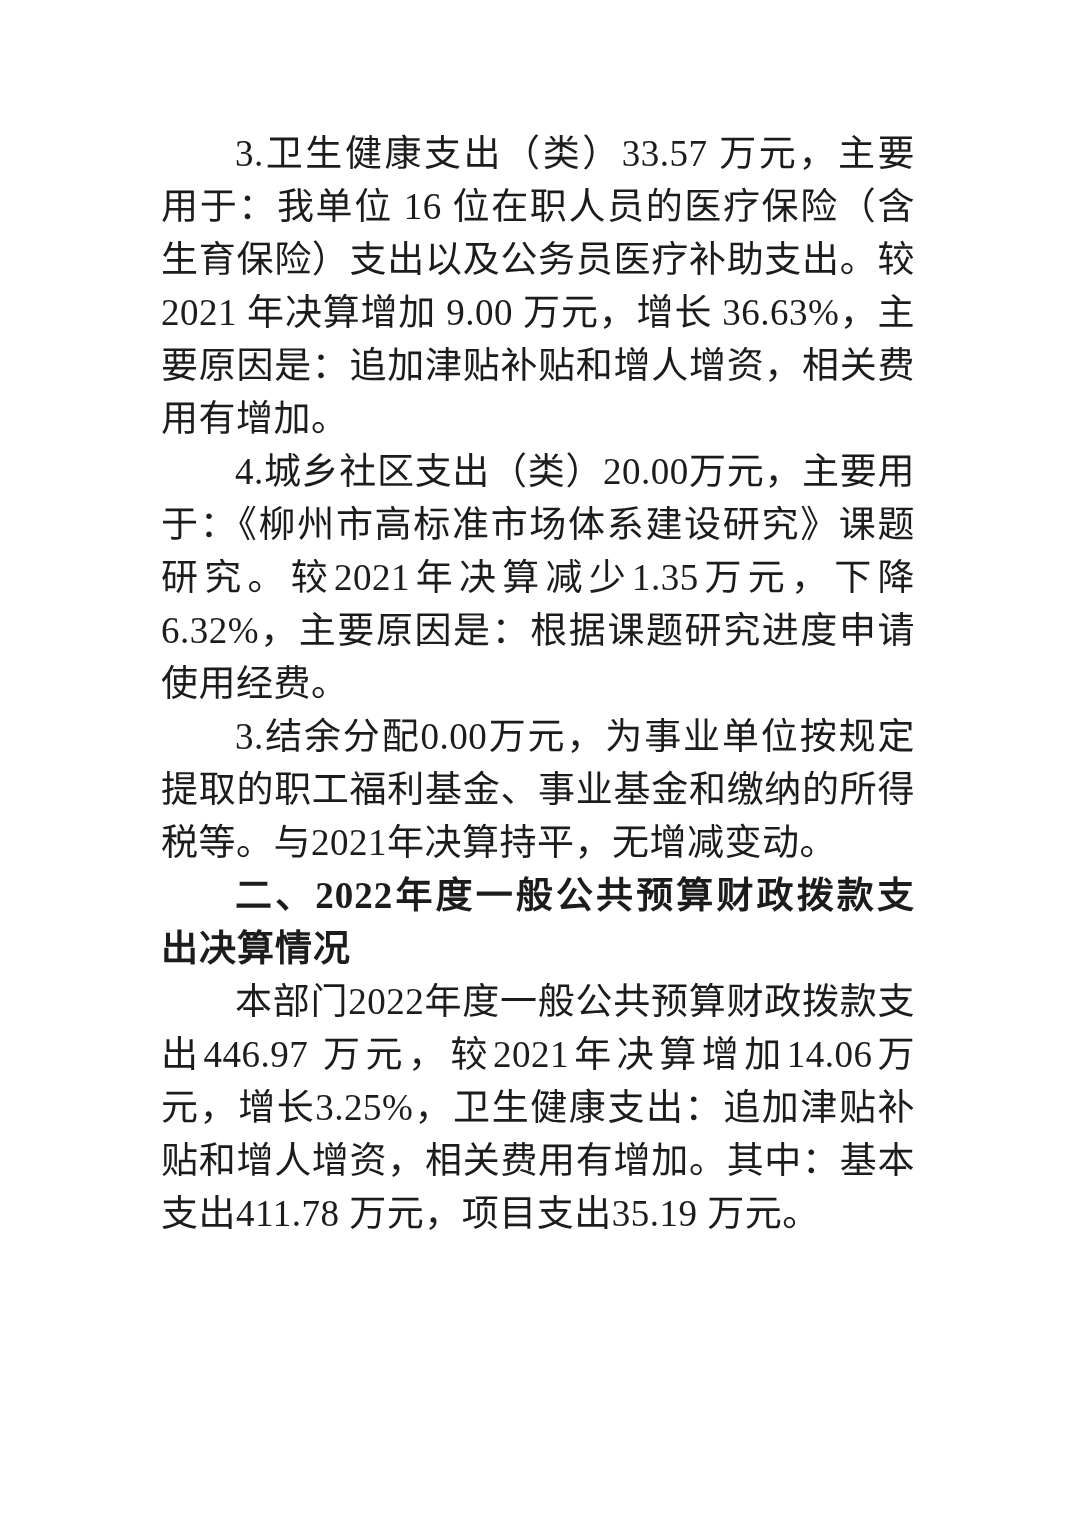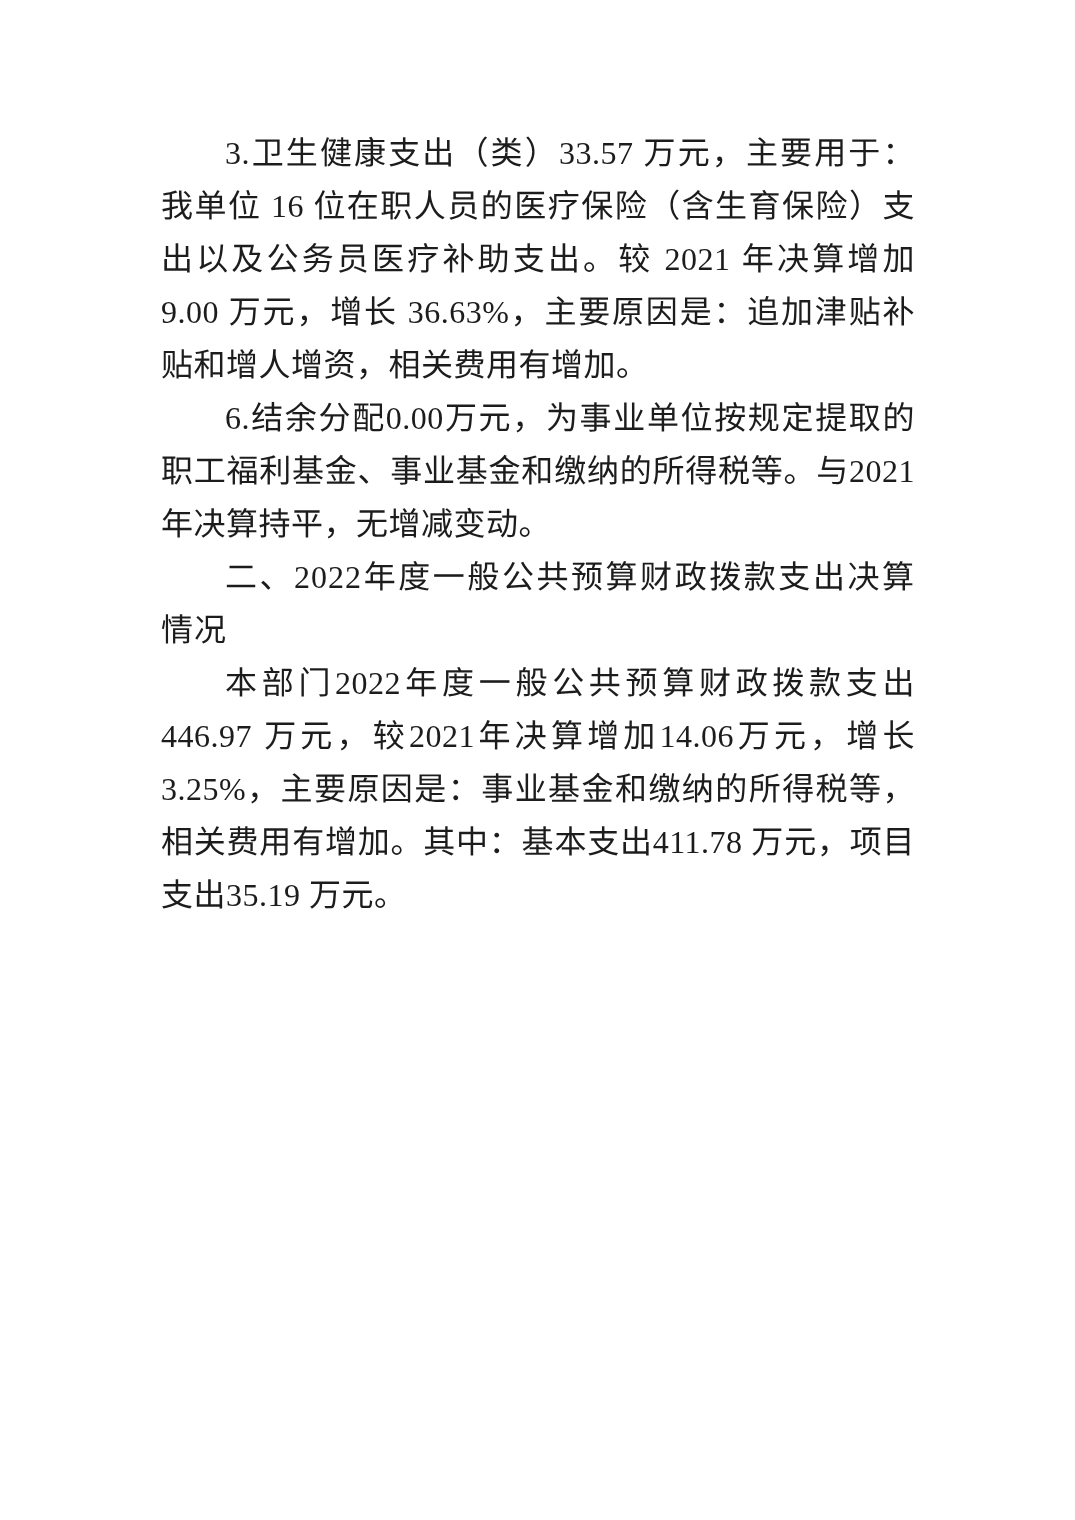--- a/index.html
+++ b/index.html
@@ -14,32 +14,33 @@
     margin: 0 auto;
     background: #ffffff;
     box-sizing: border-box;
     padding: 127px 160px 0 161px;
     overflow: hidden;
     font-family: "Liberation Serif", "DejaVu Serif", serif;
     color: #1c1c1c;
   }
   .para {
     margin: 0;
-    font-size: 32px;
+    font-size: 37px;
     line-height: 53px;
     text-align: justify;
     text-indent: 2em;
     letter-spacing: 0.5px;
   }
   .para.heading {
-    font-weight: normal;
+    font-weight: bold;
     letter-spacing: 1px;
   }
 </style>
 </head>
 <body>
 
 <div class="page">
   <p class="para">3.卫生健康支出（类）33.57 万元，主要用于：我单位 16 位在职人员的医疗保险（含生育保险）支出以及公务员医疗补助支出。较 2021 年决算增加 9.00 万元，增长 36.63%，主要原因是：追加津贴补贴和增人增资，相关费用有增加。</p>
-  <p class="para">6.结余分配0.00万元，为事业单位按规定提取的职工福利基金、事业基金和缴纳的所得税等。与2021年决算持平，无增减变动。</p>
+  <p class="para">4.城乡社区支出（类）20.00万元，主要用于：《柳州市高标准市场体系建设研究》课题研究。较2021年决算减少1.35万元，下降6.32%，主要原因是：根据课题研究进度申请使用经费。</p>
+  <p class="para">3.结余分配0.00万元，为事业单位按规定提取的职工福利基金、事业基金和缴纳的所得税等。与2021年决算持平，无增减变动。</p>
   <p class="para heading">二、2022年度一般公共预算财政拨款支出决算情况</p>
-  <p class="para">本部门2022年度一般公共预算财政拨款支出446.97 万元，较2021年决算增加14.06万元，增长3.25%，主要原因是：事业基金和缴纳的所得税等，相关费用有增加。其中：基本支出411.78 万元，项目支出35.19 万元。</p>
+  <p class="para">本部门2022年度一般公共预算财政拨款支出446.97 万元，较2021年决算增加14.06万元，增长3.25%，卫生健康支出：追加津贴补贴和增人增资，相关费用有增加。其中：基本支出411.78 万元，项目支出35.19 万元。</p>
 </div>
 
 </body></html>

